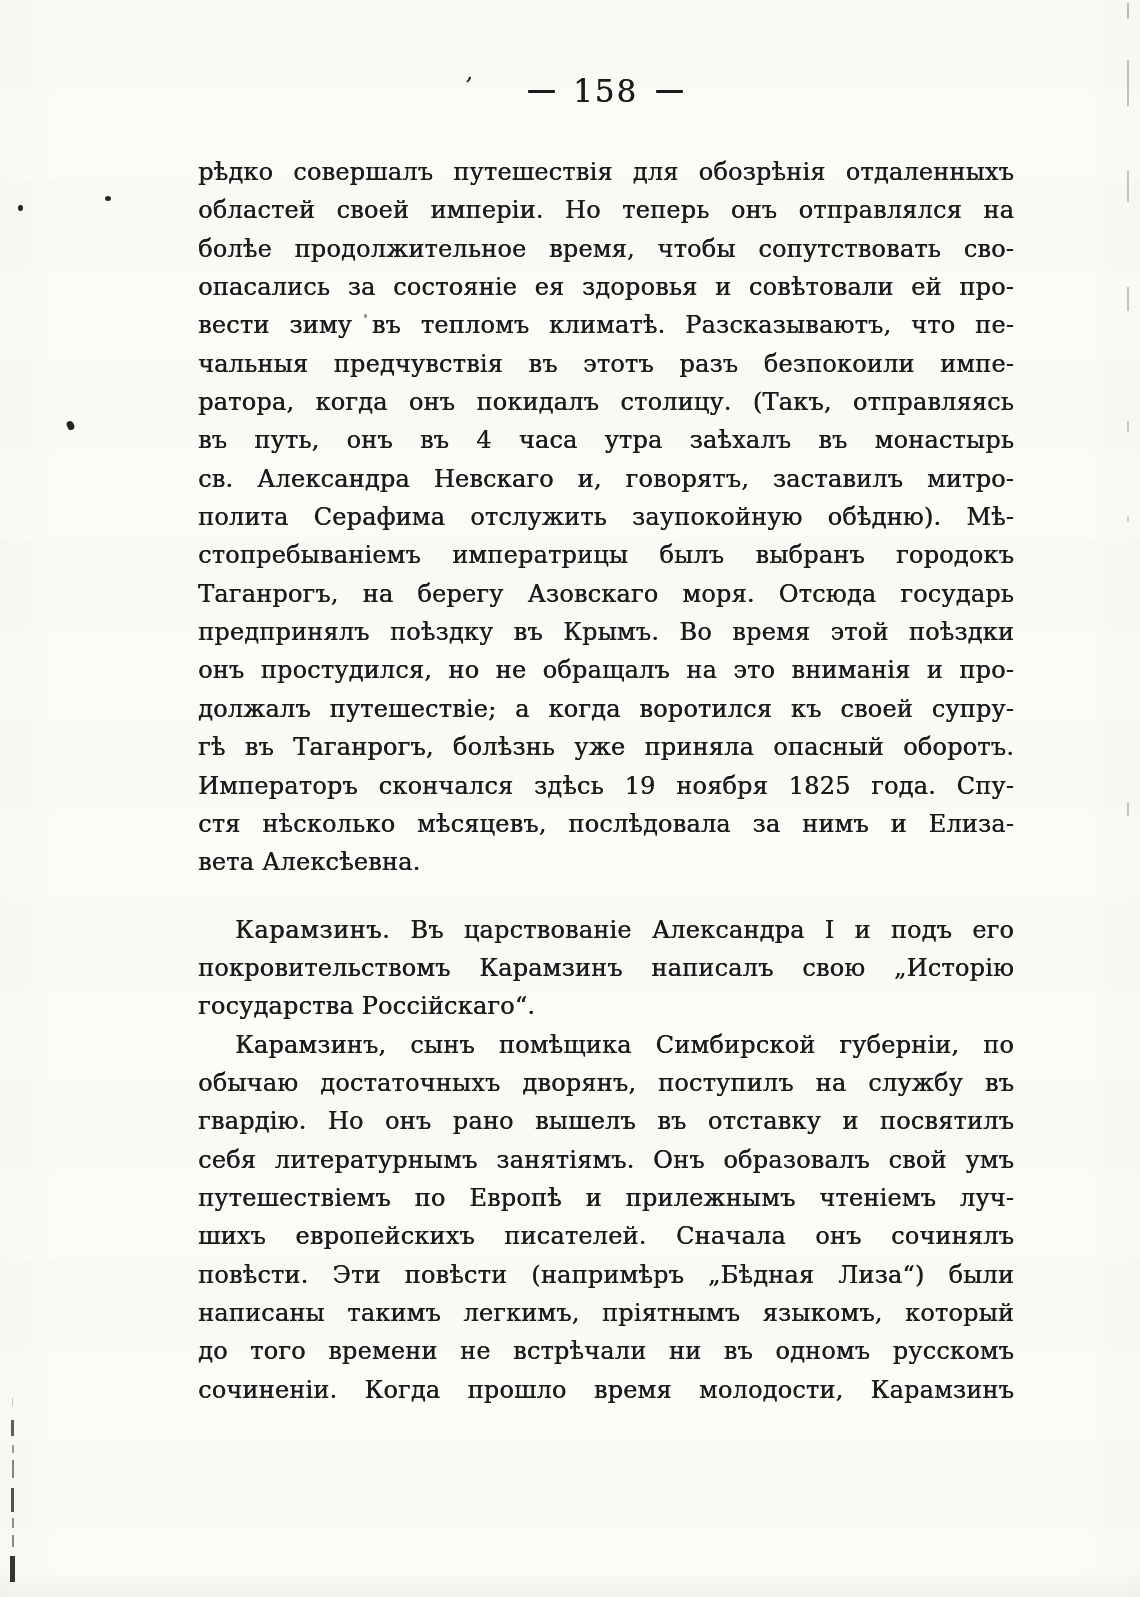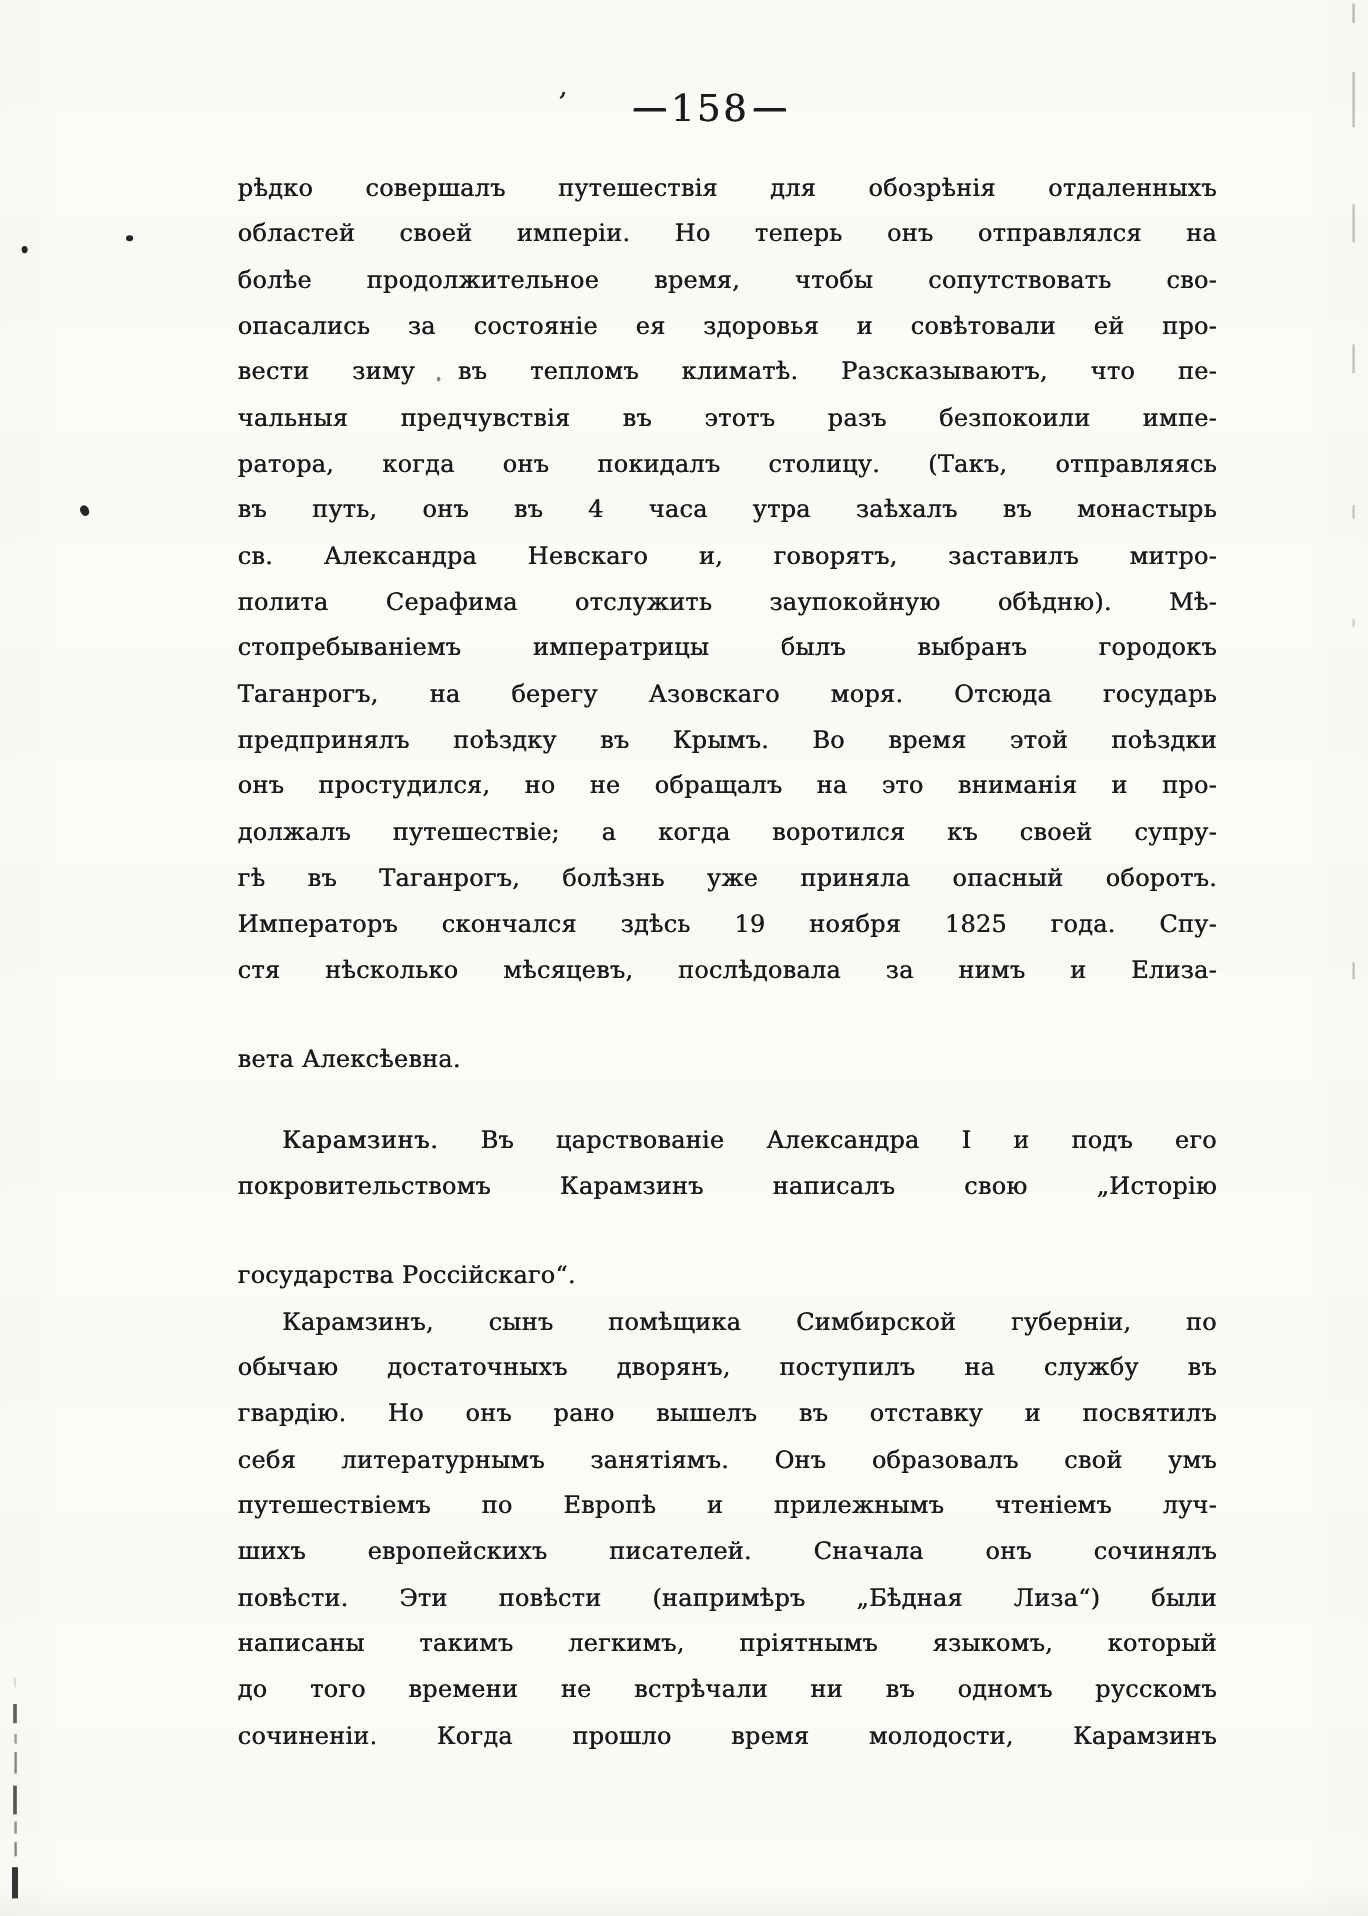--- a/index.html
+++ b/index.html
@@ -13,44 +13,44 @@
       linear-gradient(90deg, rgba(0,0,0,0.012) 0%, rgba(0,0,0,0) 6%, rgba(0,0,0,0) 94%, rgba(0,0,0,0.012) 100%),
       repeating-linear-gradient(180deg, rgba(0,0,0,0.006) 0 90px, rgba(255,255,255,0.0) 90px 180px),
       var(--paper);
     font-family: "DejaVu Serif", "Liberation Serif", serif;
     color: var(--ink);
   }
 
   
   .pagenum-row {
     position: absolute; left: 528px; top: 74px; height: 34px;
-    display: flex; align-items: center; gap: 4px;
+    display: flex; align-items: center; gap: 18px;
   }
   .hdash { width: 27px; height: 3px; background: var(--ink); border-radius: 1px; }
   .pagenum {
     font-size: 31px; line-height: 34px;
     letter-spacing: 2px;
     text-shadow: 0.4px 0 0 var(--ink);
   }
   .stray-apostrophe {
     position: absolute; left: 464px; top: 72px;
     font-size: 24px; color: var(--ink); transform: rotate(8deg);
   }
 
   
   .text-block {
-    position: absolute; left: 198px; top: 137px; width: 816px;
-    font-size: 20px;
+    position: absolute; left: 198px; top: 153px; width: 816px;
+    font-size: 24px;
     line-height: 38.35px;
     text-shadow: 0.4px 0 0 var(--ink);
     letter-spacing: 0.2px;
   }
   .para.gap { margin-top: 29px; }
   .line { text-align: justify; text-align-last: justify; white-space: normal; }
-  .line.no-just { text-align-last: left; margin-top: 36px; }
+  .line.no-just { text-align-last: left; }
   .line.indent { text-indent: 37px; }
   .line b { font-weight: normal; letter-spacing: 0.6px; text-shadow: 0.6px 0 0 var(--ink); }
 
   
   .dot { position: absolute; background: #242424; border-radius: 50%; }
   .edge-mark { position: absolute; background: #2a2a2a; }
   .edge-mark.gray { background: #8f8f8f; }
 </style>
 </head>
 <body>

